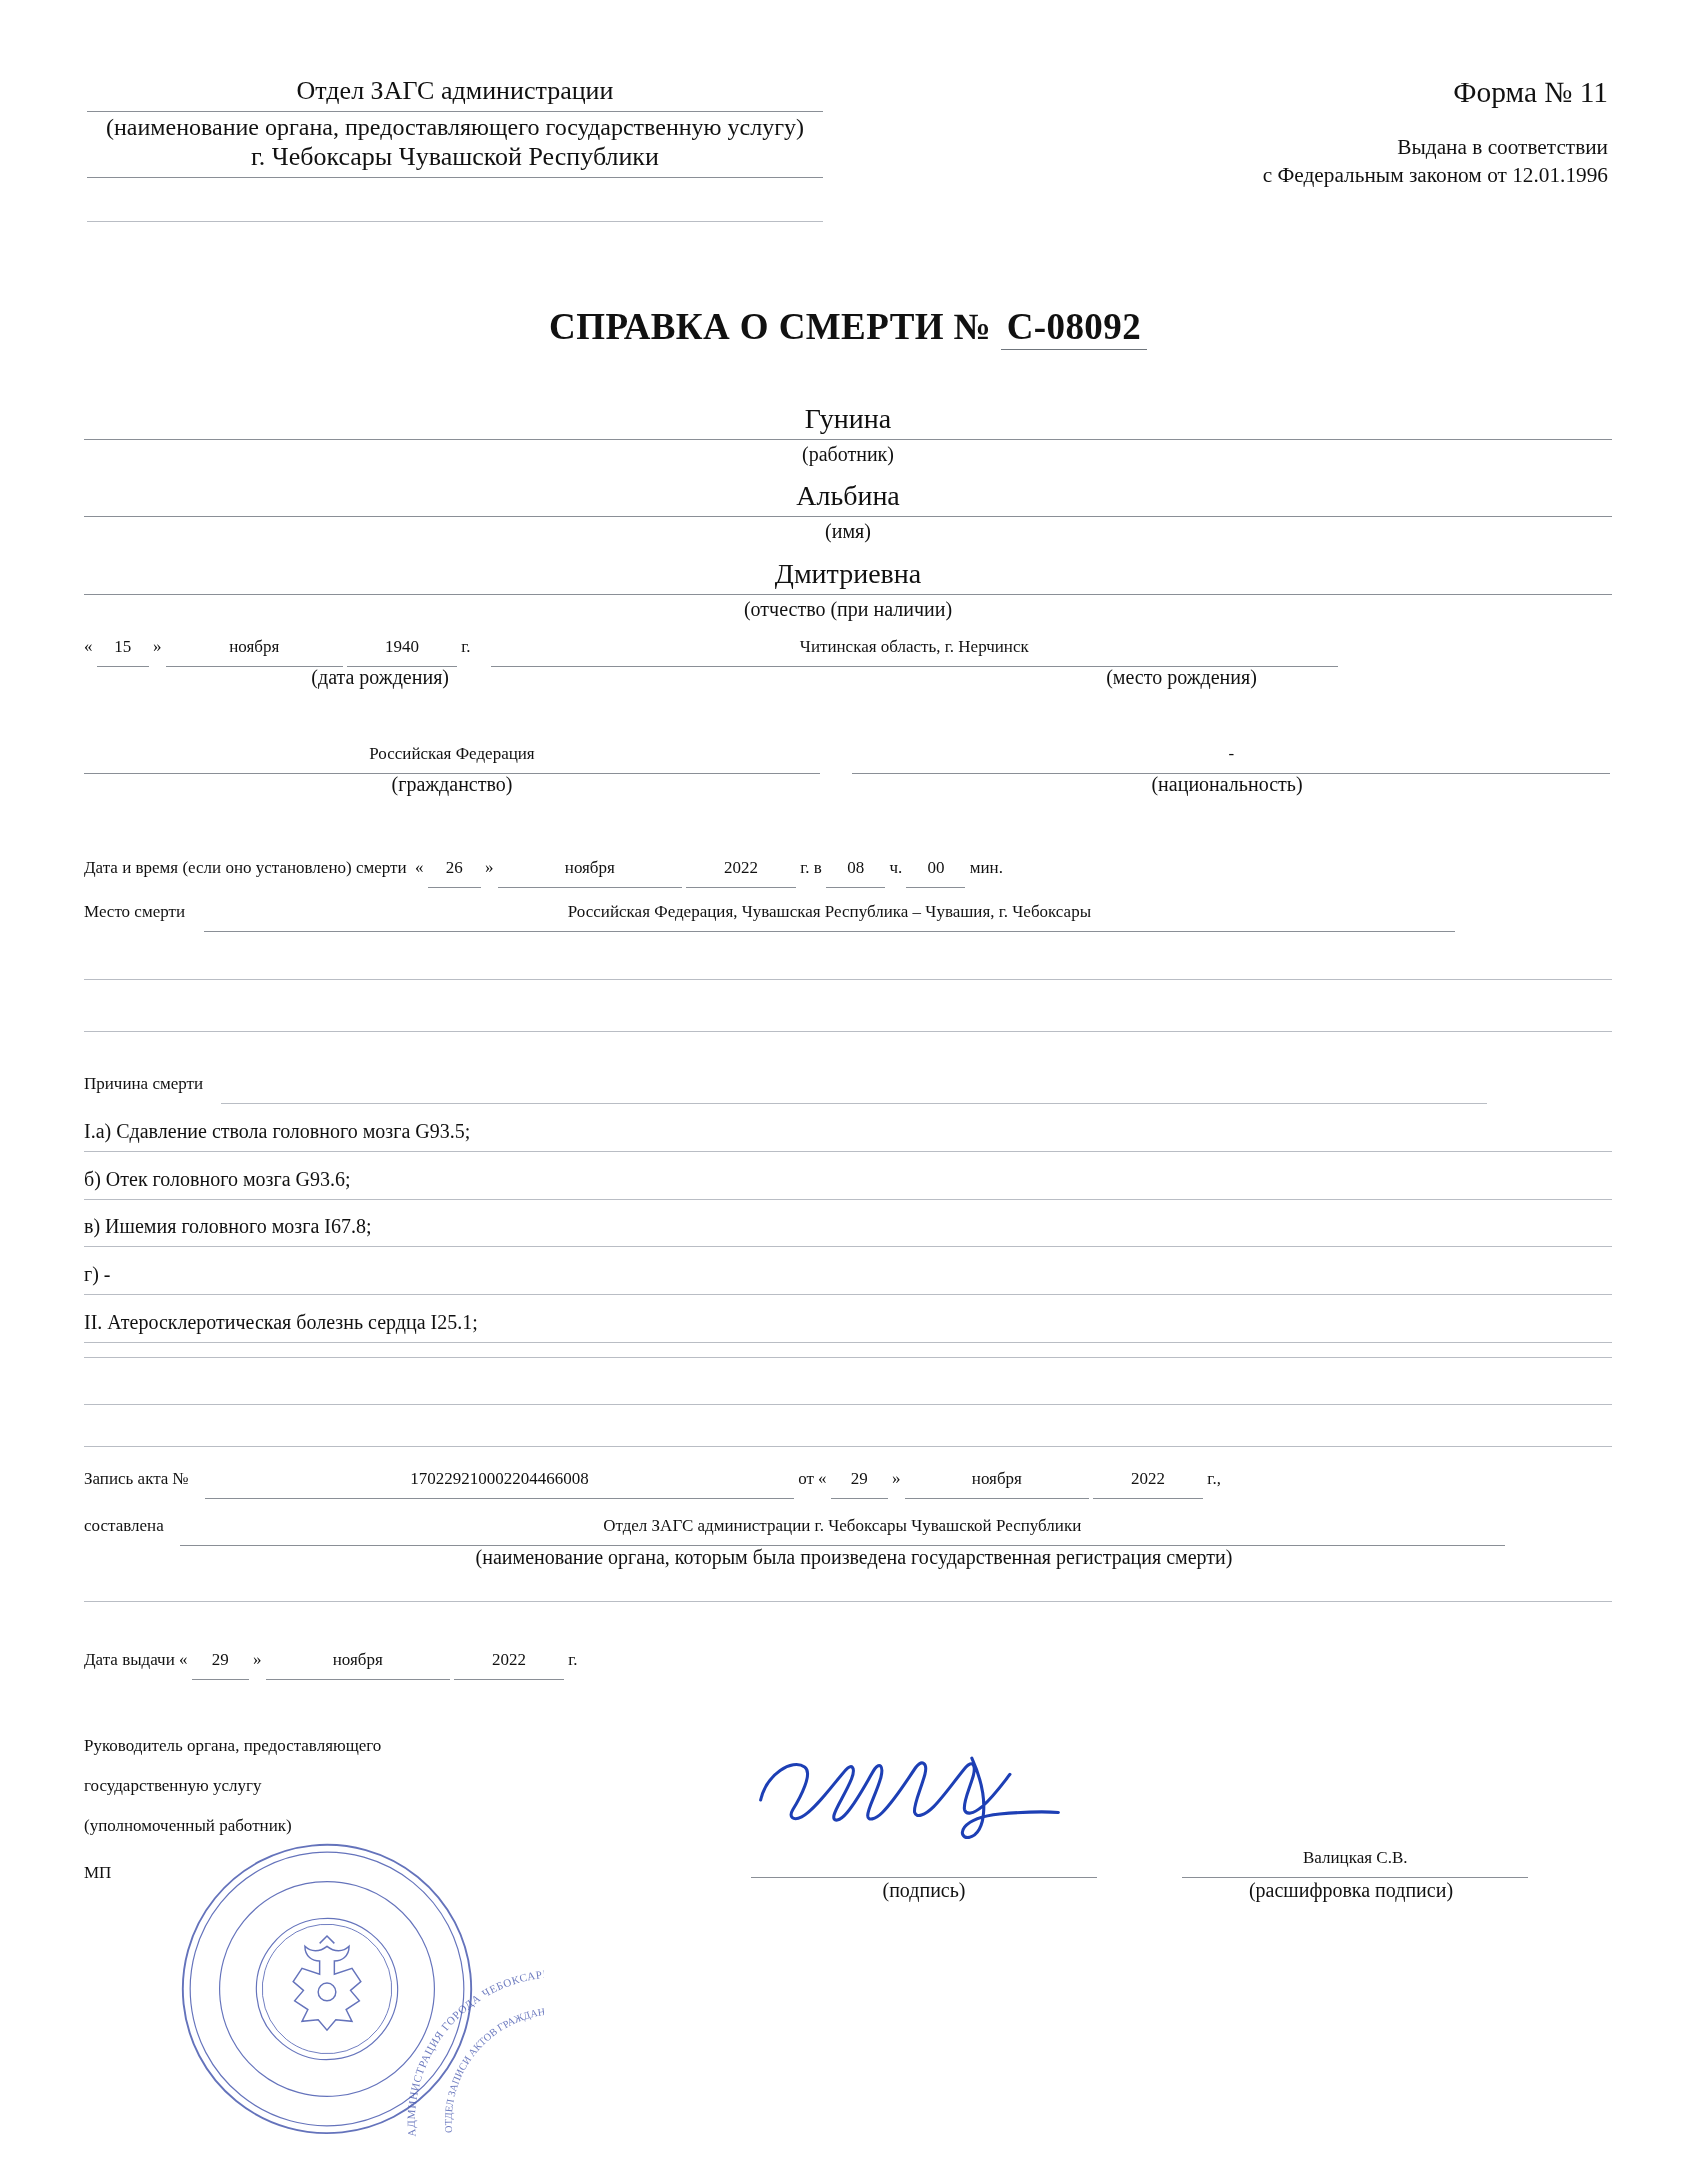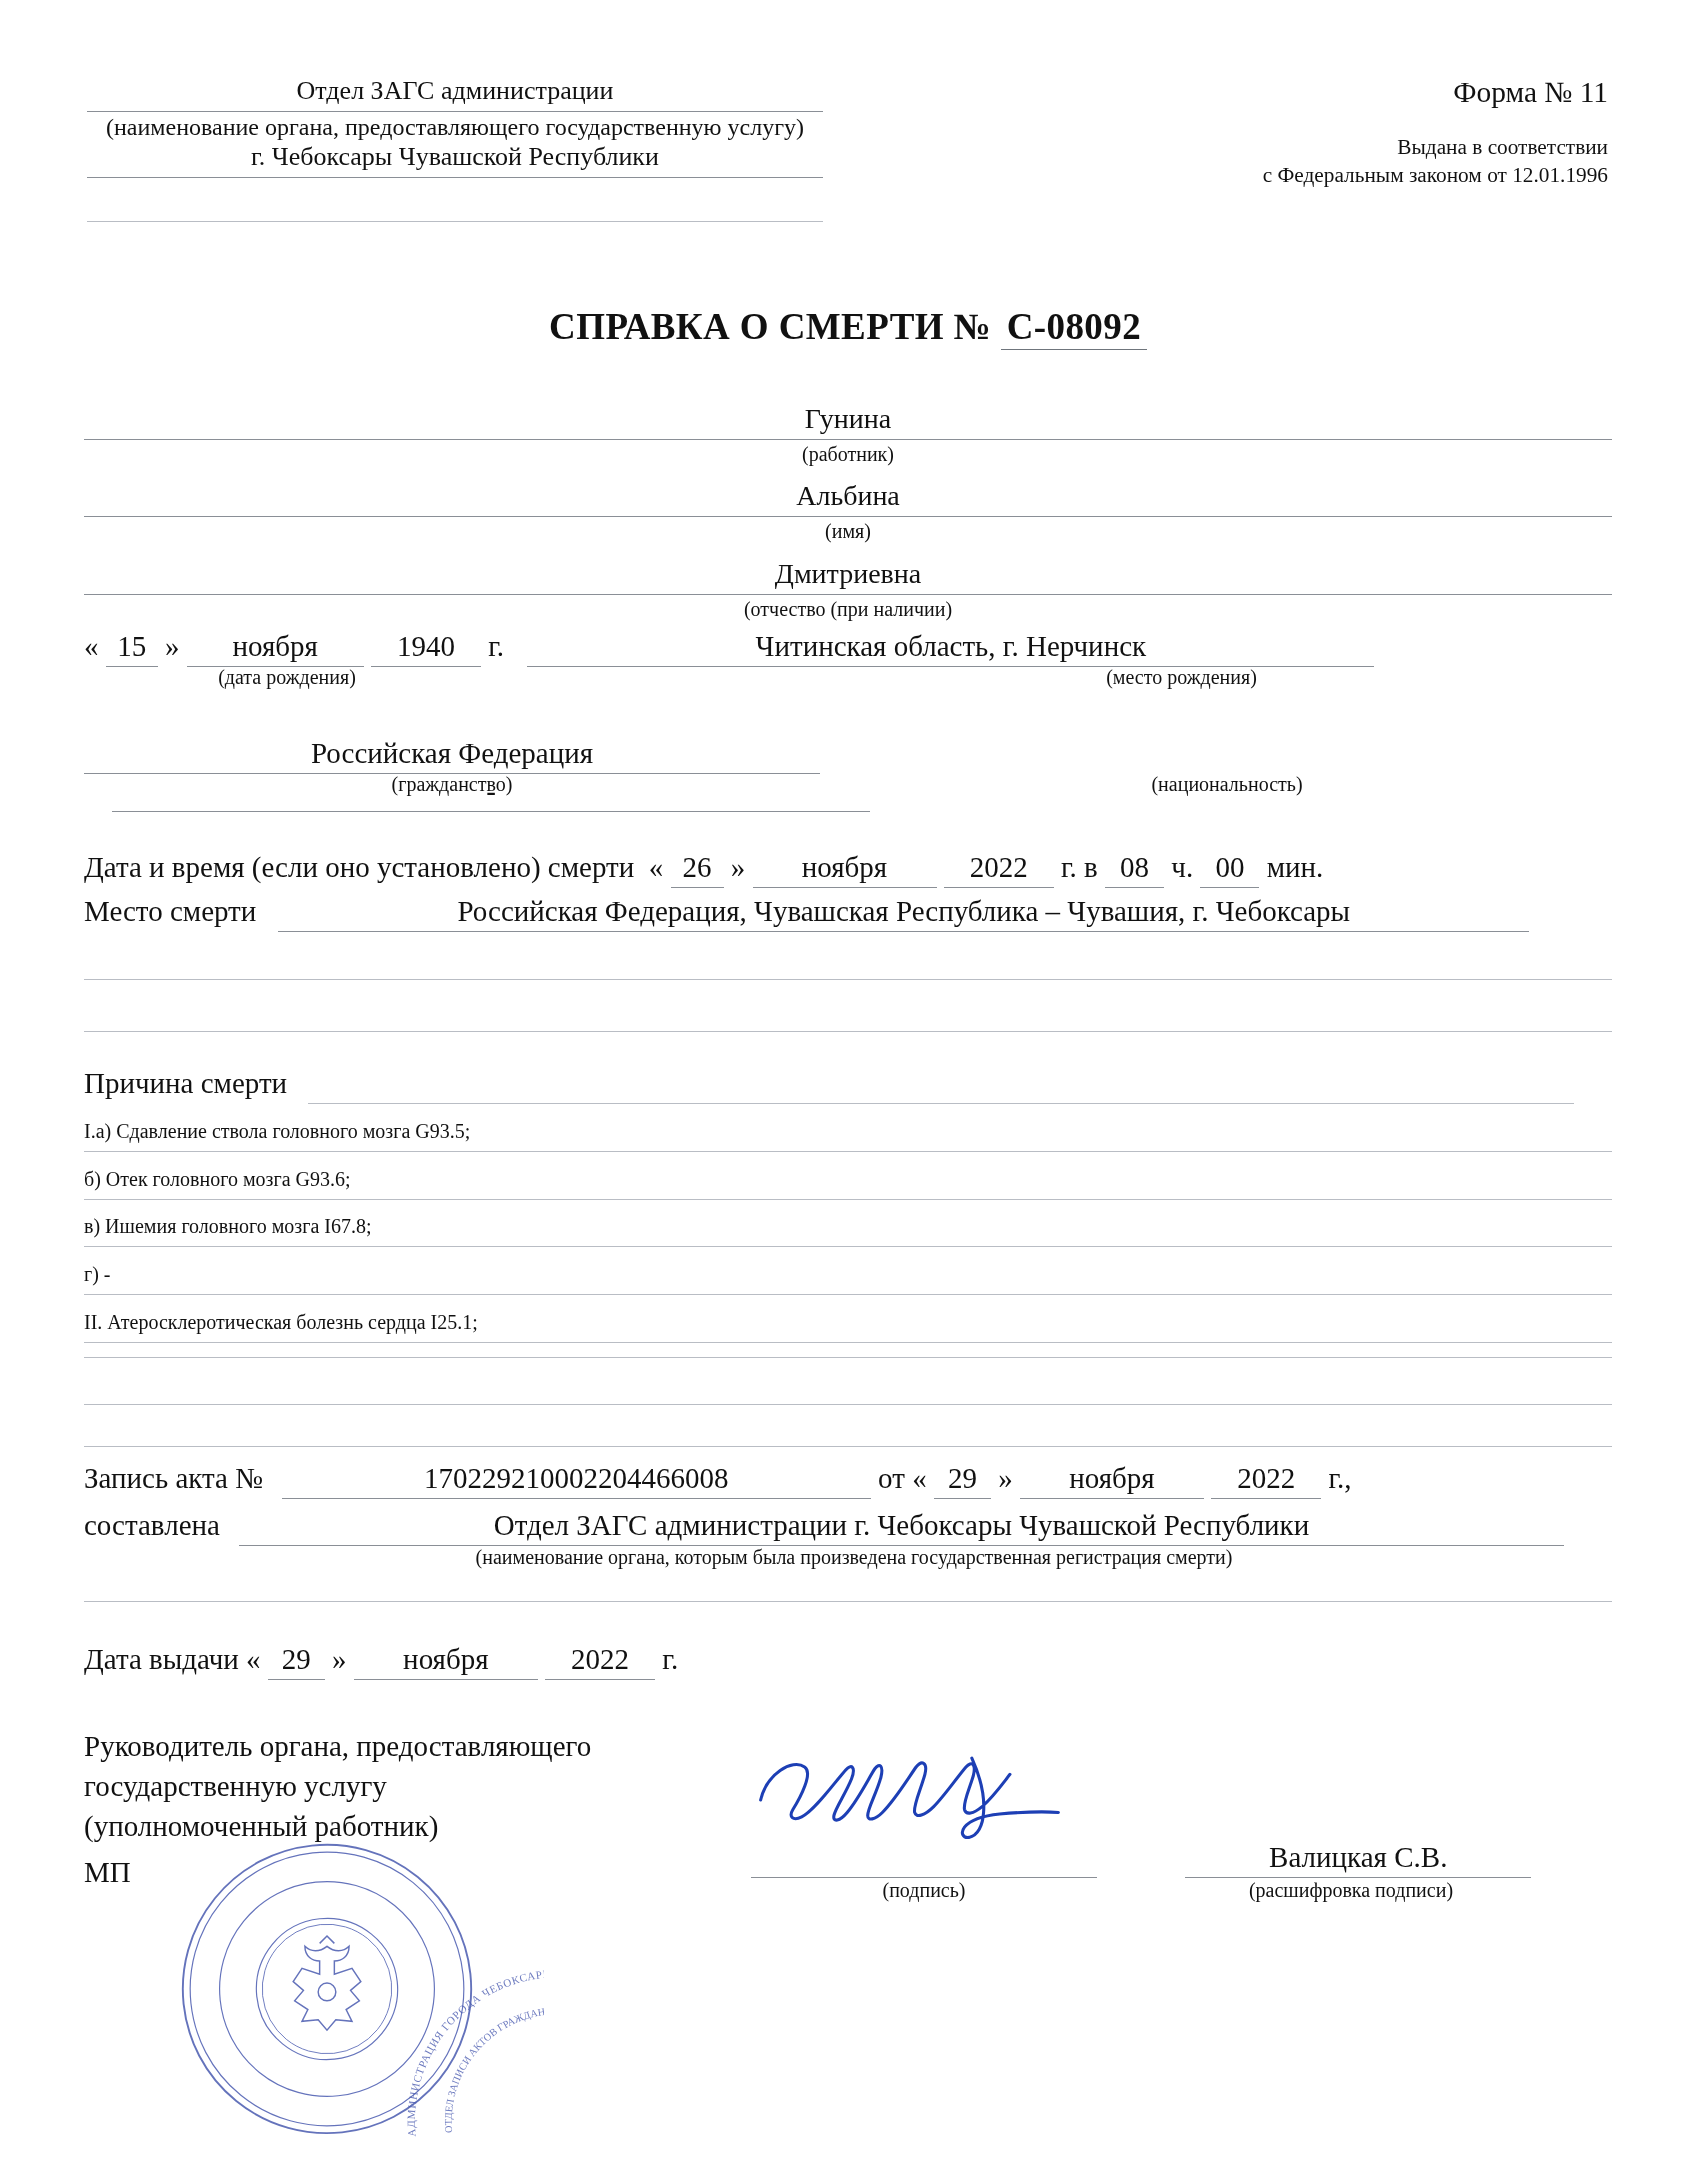--- a/index.html
+++ b/index.html
@@ -104,21 +104,21 @@
   }
   .blk .cap {
     font-size: 20px;
     line-height: 25px;
     padding-top: 2.2px;
   }
 
   
   .row {
     position: absolute;
-    font-size: 29px;
+    font-size: 17px;
     line-height: 35px;
   }
   .cap-s {
     font-size: 20px;
     line-height: 23.6px;
     text-align: center;
   }
   .u {
     display: inline-block;
     border-bottom: 1.1px solid #8a8f96;
@@ -204,21 +204,21 @@
 
   <div class="row" style="left:84px; top:629px; width:1528px;">
     <span>«</span>
     <span class="u" style="width:52px;">15</span>
     <span>»</span>
     <span class="u" style="width:177px;">ноября</span>
     <span class="u" style="width:110px;">1940</span>
     <span>г.</span>
     <span class="u" style="width:847px; margin-left:16px;">Читинская область, г. Нерчинск</span>
   </div>
-  <div class="cap-s" style="position:absolute; left:125px; top:666px; width:324px;">(дата рождения)</div>
+  <div class="cap-s" style="position:absolute; left:125px; top:666px; width:324px;text-align:right;">(дата рождения)</div>
   <div class="cap-s" style="position:absolute; left:758px; top:666px; width:847px;">(место рождения)</div>
 
   <div class="row" style="left:84px; top:736px; width:1528px; text-align:left;">
     <span class="u" style="width:736px;">Российская Федерация</span>
     <span class="u" style="width:758px; margin-left:28px;">-</span>
   </div>
   <div class="cap-s" style="position:absolute; left:84px; top:773px; width:736px;">(гражданство)</div>
   <div class="cap-s" style="position:absolute; left:848px; top:773px; width:758px;">(национальность)</div>
 
   <div class="row" style="left:84px; top:850px; width:1528px;">

